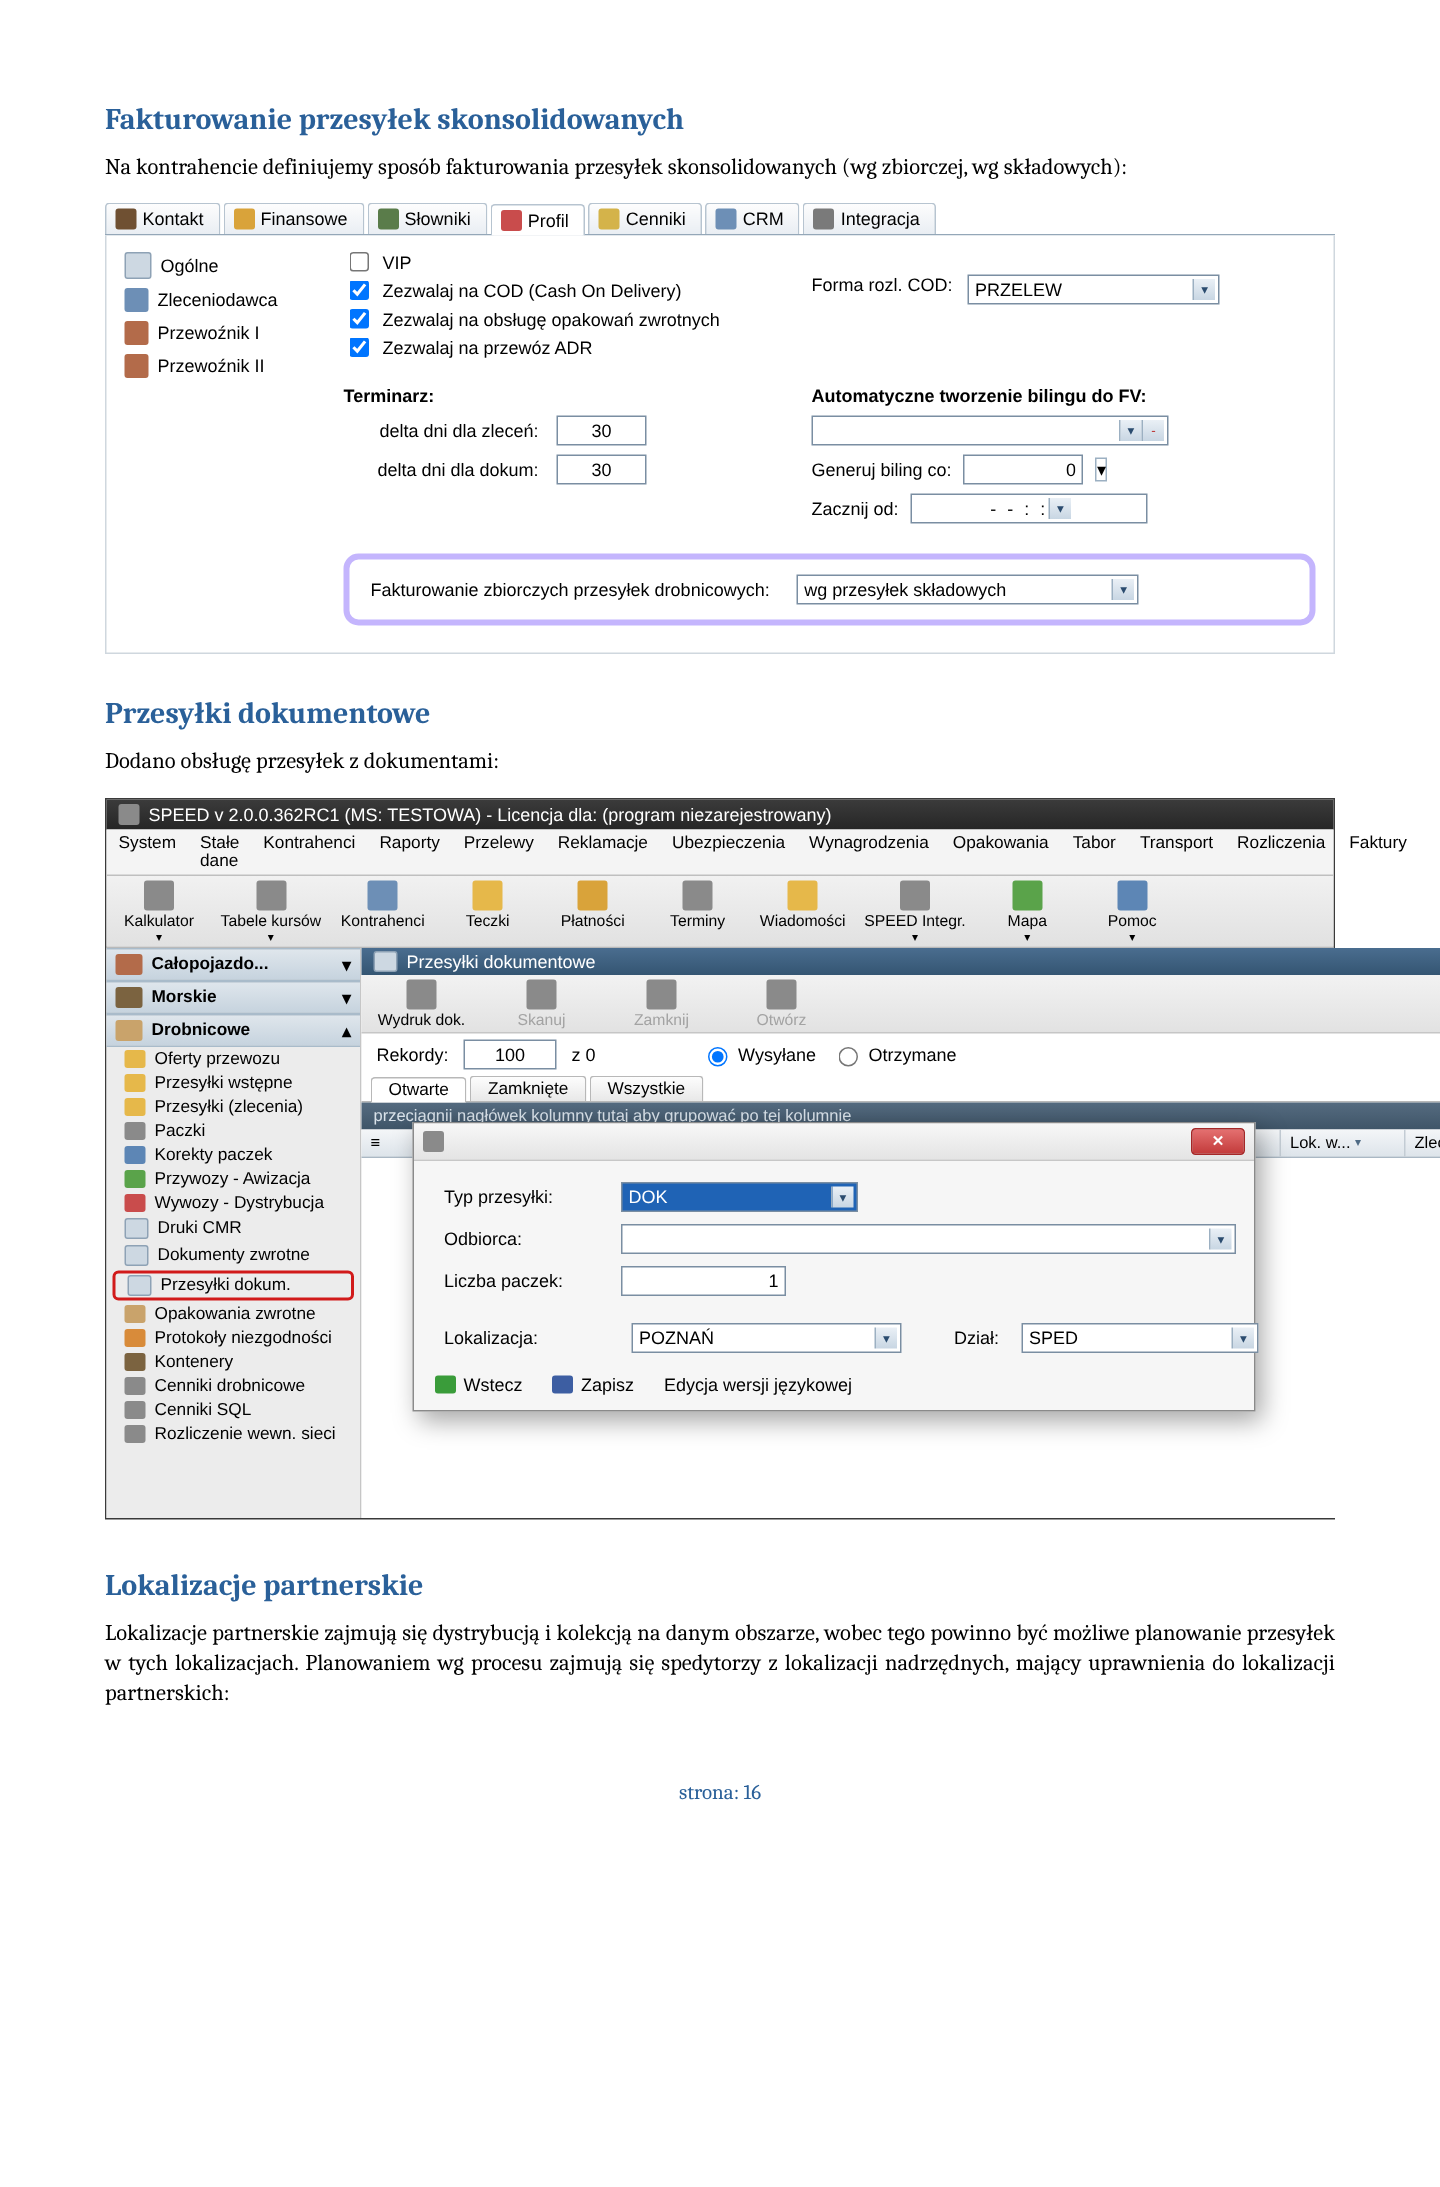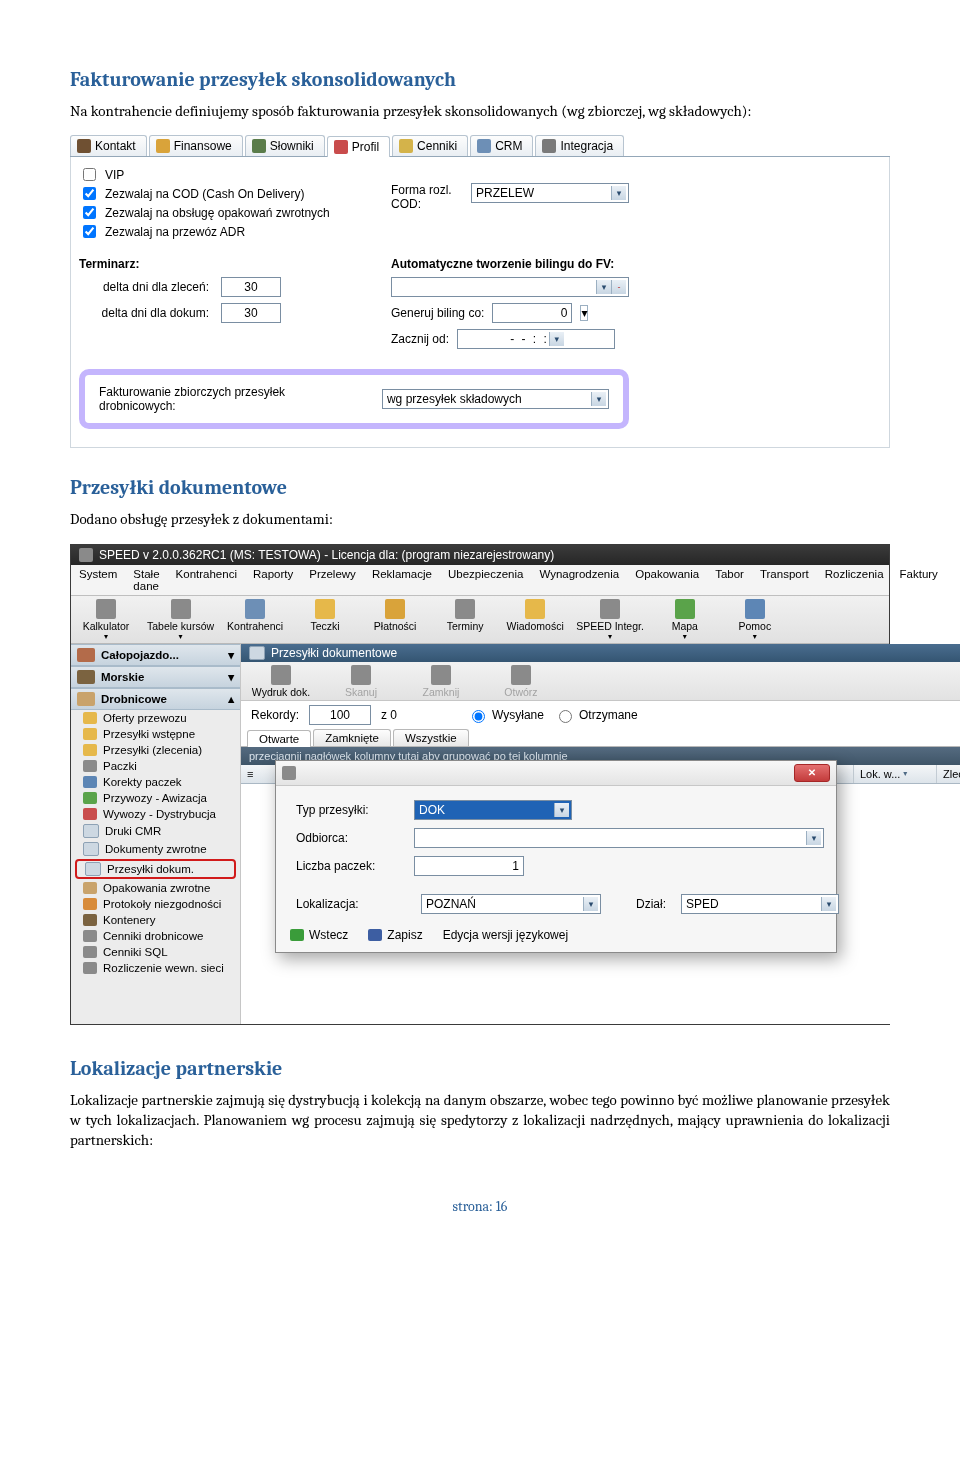--- a/index.html
+++ b/index.html
@@ -104,21 +104,21 @@
   }
   .combo .dd {
     width:14px; height:14px;
     display:flex; align-items:center; justify-content:center;
     background: linear-gradient(#eaf0f6,#c8d6e3);
     border-left:1px solid #9cb0c2;
     font-size:9px; color:#2b4c6f;
   }
   .red-box {
     grid-column: 1 / -1;
-    border: 6px solid #c4b5fd;
+    border: 4px solid #c4b5fd;
     border-radius: 10px;
     padding: 10px 14px;
     display:flex;
     align-items:center;
     gap: 18px;
     margin-top: 14px;
   }
 
   
   .shot2 {
@@ -341,20 +341,38 @@
         <span class="ic ic-crm"></span>
         <span>CRM</span>
       </div>
     <div class="tab">
         <span class="ic ic-integ"></span>
         <span>Integracja</span>
       </div>
   </div>
 
   <div class="form1-body">
+    <div class="left-nav">
+      <div class="navitem">
+          <span class="ic ic-page"></span>
+          <span>Ogólne</span>
+        </div>
+      <div class="navitem">
+          <span class="ic ic-person"></span>
+          <span>Zleceniodawca</span>
+        </div>
+      <div class="navitem">
+          <span class="ic ic-truck"></span>
+          <span>Przewoźnik I</span>
+        </div>
+      <div class="navitem">
+          <span class="ic ic-truck"></span>
+          <span>Przewoźnik II</span>
+        </div>
+    </div>
 
     <div class="right-form">
       <div style="grid-column:1;">
         <div class="chk">
             <input type="checkbox" style="">
             <span>VIP</span>
           </div>
         <div class="chk">
             <input type="checkbox" checked="" style="">
             <span>Zezwalaj na COD (Cash On Delivery)</span>

